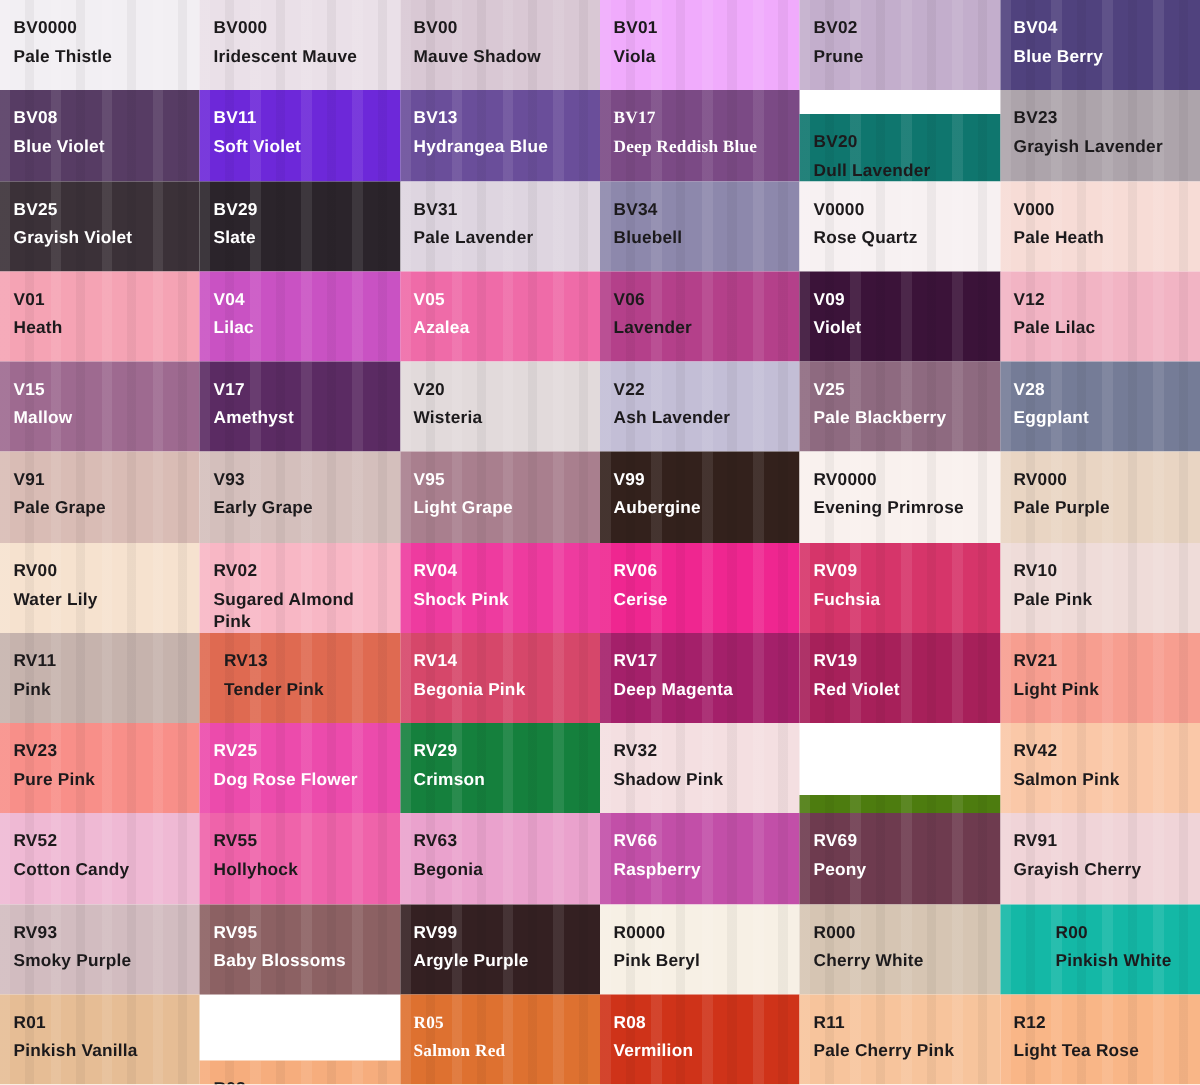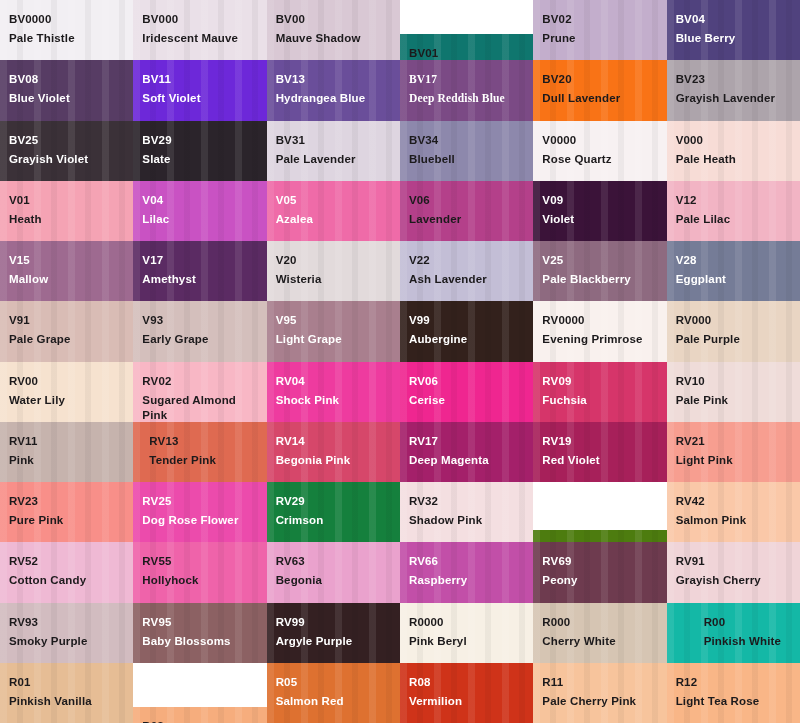--- a/index.html
+++ b/index.html
@@ -79,21 +79,21 @@
         <span class="code">BV000</span>
         <span class="name">Iridescent Mauve</span>
       </div>
     </div>
     <div class="swatch dark-text" style="background-color: rgb(217, 200, 212);">
       <div class="swatch-text">
         <span class="code">BV00</span>
         <span class="name">Mauve Shadow</span>
       </div>
     </div>
-    <div class="swatch dark-text" style="background-color: #0f766e; margin-top: 34px;">
+    <div class="swatch dark-text" style="background-color: #f0abfc;">
       <div class="swatch-text">
         <span class="code">BV01</span>
         <span class="name">Viola</span>
       </div>
     </div>
     <div class="swatch dark-text" style="background-color: rgb(195, 174, 204);">
       <div class="swatch-text">
         <span class="code">BV02</span>
         <span class="name">Prune</span>
       </div>
@@ -121,21 +121,21 @@
         <span class="code">BV13</span>
         <span class="name">Hydrangea Blue</span>
       </div>
     </div>
     <div class="swatch light-text" style="background-color: rgb(123, 74, 133); font-family: Liberation Serif, serif;">
       <div class="swatch-text">
         <span class="code">BV17</span>
         <span class="name">Deep Reddish Blue</span>
       </div>
     </div>
-    <div class="swatch dark-text" style="background-color: #f97316;">
+    <div class="swatch dark-text" style="background-color: #0f766e; margin-top: 16px;">
       <div class="swatch-text">
         <span class="code">BV20</span>
         <span class="name">Dull Lavender</span>
       </div>
     </div>
     <div class="swatch dark-text" style="background-color: rgb(173, 164, 171);">
       <div class="swatch-text">
         <span class="code">BV23</span>
         <span class="name">Grayish Lavender</span>
       </div>
@@ -469,21 +469,21 @@
         <span class="code">R01</span>
         <span class="name">Pinkish Vanilla</span>
       </div>
     </div>
     <div class="swatch dark-text" style="background-color: rgb(246, 173, 125); margin-top: 44px;">
       <div class="swatch-text">
         <span class="code">R02</span>
         <span class="name">Rose Salmon</span>
       </div>
     </div>
-    <div class="swatch light-text" style="background-color: rgb(222, 113, 48);">
+    <div class="swatch light-text" style="background-color: rgb(222, 113, 48); font-family: Liberation Serif, serif;">
       <div class="swatch-text">
         <span class="code">R05</span>
         <span class="name">Salmon Red</span>
       </div>
     </div>
     <div class="swatch light-text" style="background-color: rgb(207, 51, 25);">
       <div class="swatch-text">
         <span class="code">R08</span>
         <span class="name">Vermilion</span>
       </div>

